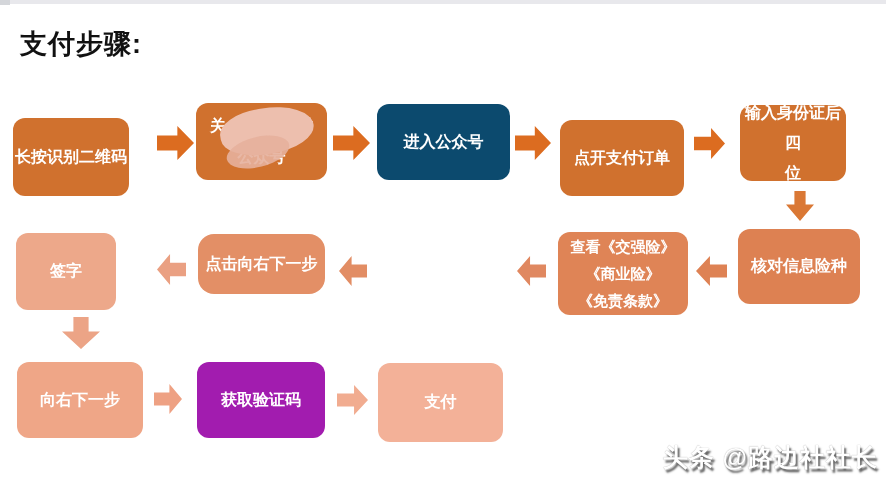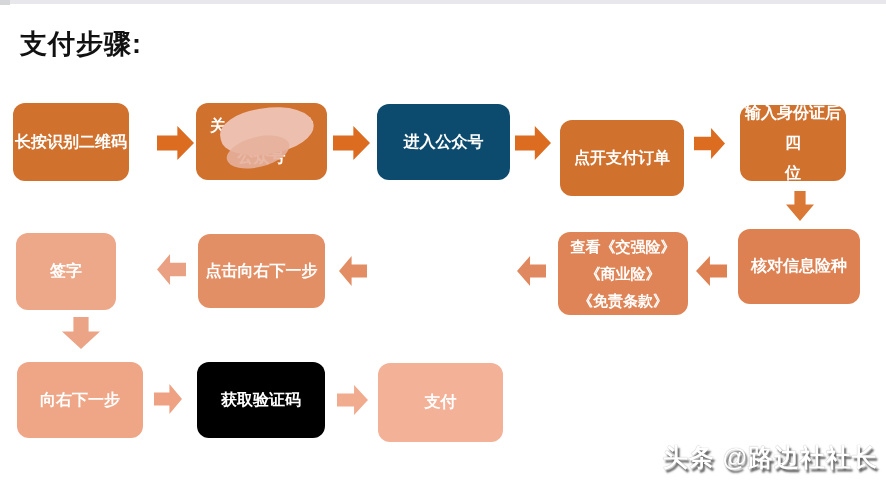--- a/index.html
+++ b/index.html
@@ -26,37 +26,37 @@
     color:#fff;font-weight:bold;
     display:flex;flex-direction:column;
     align-items:center;justify-content:center;
     text-align:center;
     font-size:16px;
     box-sizing:border-box;
   }
   .line{display:block;}
 
   
-  #b1{left:13px; top:103px;width:116px;height:78px;font-family:Liberation Mono, monospace;}
+  #b1{left:13px; top:118px;width:116px;height:78px;font-family:Liberation Mono, monospace;}
   #b2{left:196px;top:103px;width:131px;height:77px;overflow:hidden;}
   #b3{left:377px;top:104px;width:133px;height:76px;}
   #b4{left:560px;top:120px;width:124px;height:76px;}
   #b5{left:740px;top:105px;width:106px;height:76px;line-height:30px;}
 
   #b2 .l1{width:100%;display:flex;justify-content:space-between;padding:0 14px;box-sizing:border-box;}
   #b2 .l2{margin-top:10px;}
   .patch{position:absolute;z-index:3;}
   #patch1{left:24px;top:5px;width:94px;height:46px;border-radius:48% 55% 52% 50%;transform:rotate(-9deg);}
   #patch2{left:30px;top:34px;width:64px;height:30px;border-radius:50%;transform:rotate(-14deg);opacity:.9;}
 
   
   #b6{left:738px;top:229px;width:122px;height:75px;}
   #b7{left:558px;top:232px;width:130px;height:83px;font-size:15px;line-height:27px;}
   #b8{left:377px;top:233px;width:130px;height:77px;line-height:30px;}
-  #b9{left:198px;top:234px;width:127px;height:74px;}
+  #b9{left:198px;top:234px;width:127px;height:60px;border-radius:16px;}
   #b10{left:16px;top:233px;width:100px;height:77px;}
 
   
   #b11{left:17px; top:362px;width:126px;height:76px;}
   #b12{left:197px;top:362px;width:128px;height:76px;}
   #b13{left:378px;top:363px;width:125px;height:79px;}
 
   .arr{position:absolute;}
   .arr-right{clip-path:polygon(0% 28%,55% 28%,55% 0%,100% 50%,55% 100%,55% 72%,0% 72%);}
   .arr-left {clip-path:polygon(100% 28%,45% 28%,45% 0%,0% 50%,45% 100%,45% 72%,100% 72%);}
@@ -159,21 +159,21 @@
   </div>
 
   <div class="arr arr-down" id="d2" style="background: rgb(236, 164, 134);"></div>
 
   <div class="box" id="b11" style="background: rgb(239, 166, 135);">
     <span class="line">向右下一步</span>
   </div>
 
   <div class="arr arr-right" id="r1" style="background: rgb(238, 161, 131);"></div>
 
-  <div class="box" id="b12" style="background: #000000; font-family: Liberation Serif, serif;">
+  <div class="box" id="b12" style="background: #a21caf; font-family: Liberation Serif, serif;">
     <span class="line">获取验证码</span>
   </div>
 
   <div class="arr arr-right" id="r2" style="background: rgb(241, 172, 144);"></div>
 
   <div class="box" id="b13" style="background: rgb(243, 177, 152);">
     <span class="line">支付</span>
   </div>
 
   <div id="watermark">头条 @路边社社长</div>

